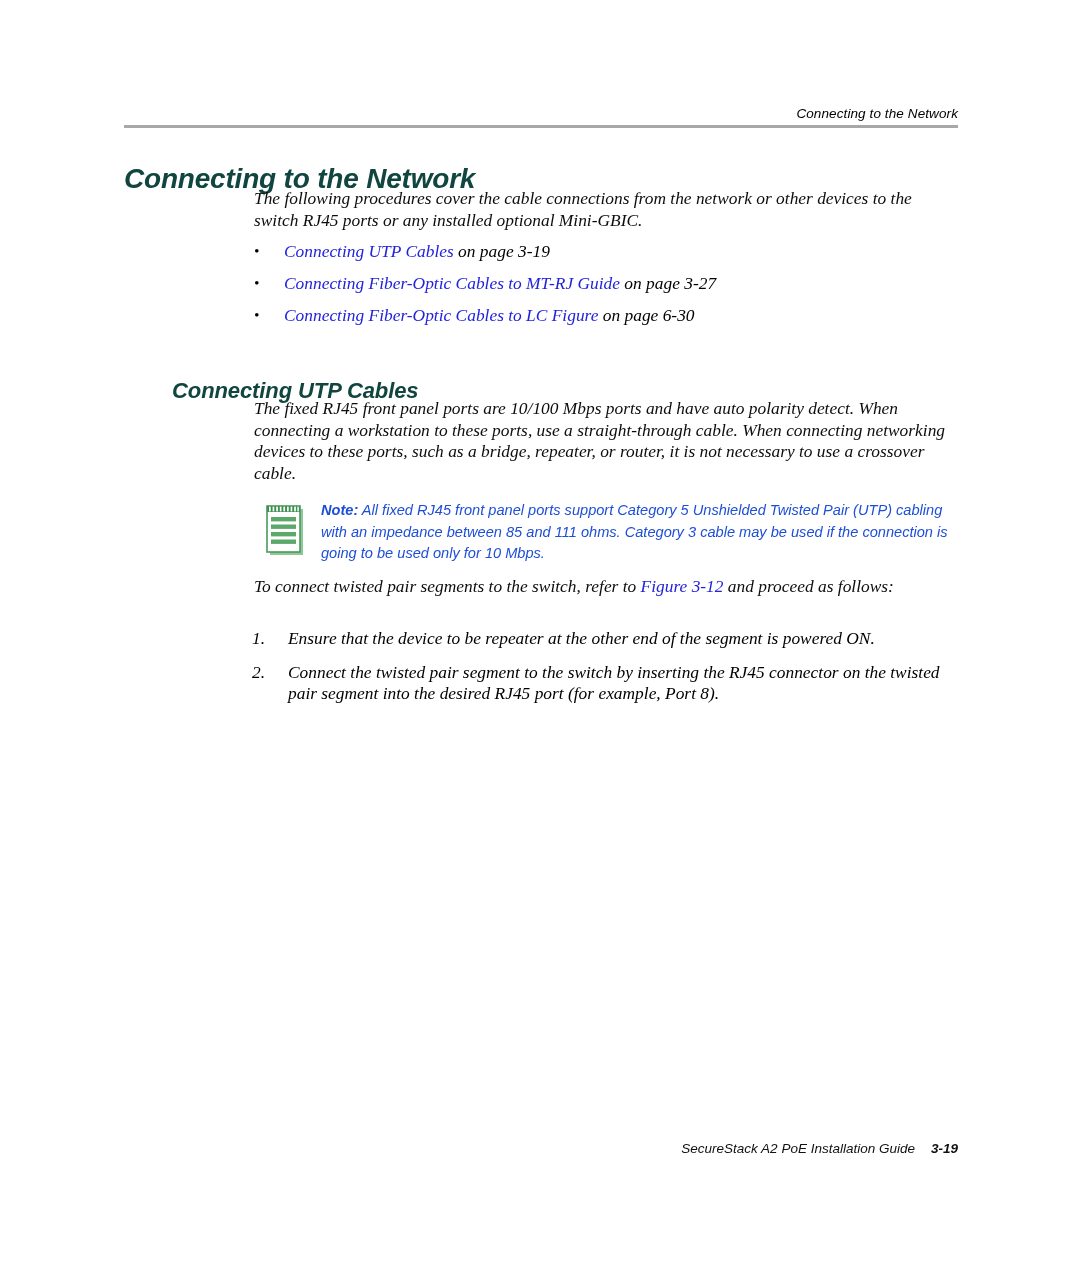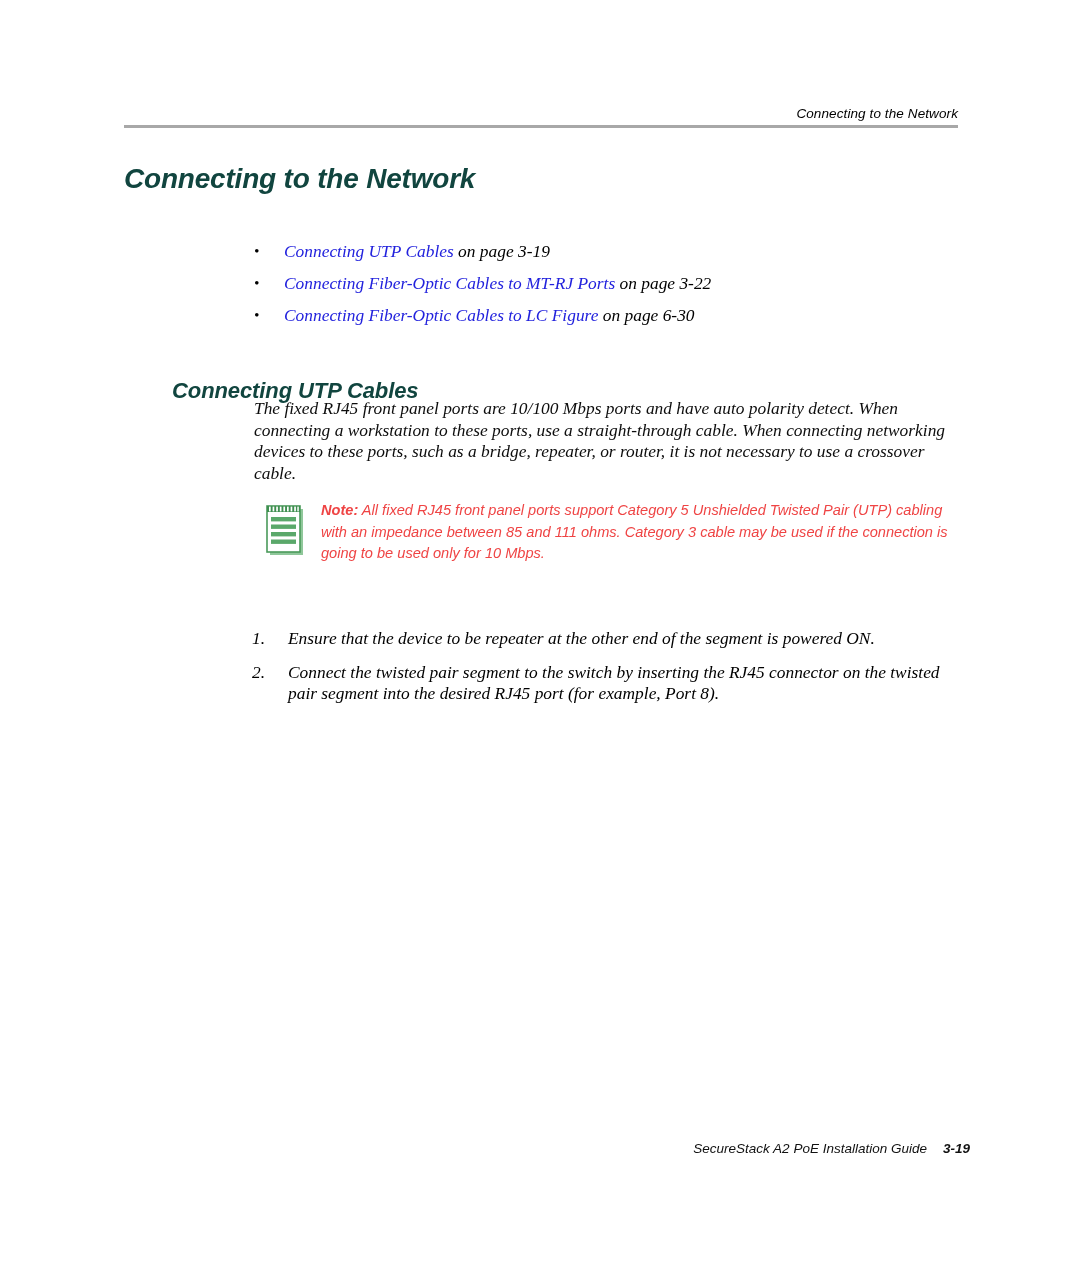--- a/index.html
+++ b/index.html
@@ -126,21 +126,21 @@
     width: 46px;
     height: 56px;
     margin-top: 2px;
   }
   #note-text {
     flex: 1 1 auto;
     margin-left: 12px;
     font-family: "Liberation Sans", sans-serif;
     font-size: 14.6px;
     line-height: 21.5px;
-    color: #ef4444;
+    color: #1d4ed8;
   }
   #note-text .note-label { font-weight: bold; }
 
   
   #steps {
     position: absolute;
     left: 252px;
     top: 628px;
     width: 712px;
   }
@@ -153,21 +153,21 @@
   }
   .step-num {
     flex: 0 0 36px;
     width: 36px;
   }
   .step-text { flex: 1 1 auto; }
 
   
   #footer {
     position: absolute;
-    left: 136px;
+    left: 124px;
     width: 834px;
     top: 1140px;
     text-align: right;
     font-family: "Liberation Sans", sans-serif;
     font-size: 13.5px;
     line-height: 17px;
     color: #111111;
   }
   #footer .guide-name { }
   #footer .page-num {
@@ -179,31 +179,34 @@
 <body>
 
 <div class="page">
 
   <div class="running-header">Connecting to the Network</div>
 
   <div class="header-rule"></div>
 
   <h1 class="h1">Connecting to the Network</h1>
 
+  <div class="body-col" id="intro-para">
+    <p class="body">The following procedures cover the cable connections from the network or other devices to the switch RJ45 ports or any installed optional Mini-GBIC.</p>
+  </div>
 
   <div id="bullet-list">
 
     <div class="bullet-row">
       <span class="bullet-mark">•</span>
       <span class="bullet-text"><span class="xref">Connecting UTP Cables</span><span> on page 3-19</span></span>
     </div>
 
     <div class="bullet-row">
       <span class="bullet-mark">•</span>
-      <span class="bullet-text"><span class="xref">Connecting Fiber-Optic Cables to MT-RJ Ports</span><span> on page 3-22</span></span>
+      <span class="bullet-text"><span class="xref">Connecting Fiber-Optic Cables to MT-RJ Guide</span><span> on page 3-27</span></span>
     </div>
 
     <div class="bullet-row">
       <span class="bullet-mark">•</span>
       <span class="bullet-text"><span class="xref">Connecting Fiber-Optic Cables to LC Figure</span><span> on page 6-30</span></span>
     </div>
 
   </div>
 
   <h2 class="h2">Connecting UTP Cables</h2>
@@ -237,20 +240,23 @@
           <rect x="8" y="15" width="25" height="4.4"></rect>
           <rect x="8" y="22.5" width="25" height="4.4"></rect>
           <rect x="8" y="30" width="25" height="4.4"></rect>
           <rect x="8" y="37.5" width="25" height="4.4"></rect>
         </g>
       </svg>
     </span>
     <div id="note-text"><span class="note-label">Note:</span><span> All fixed RJ45 front panel ports support Category 5 Unshielded Twisted Pair (UTP) cabling with an impedance between 85 and 111 ohms. Category 3 cable may be used if the connection is going to be used only for 10 Mbps.</span></div>
   </div>
 
+  <div class="body-col" id="figure-para">
+    <p class="body"><span>To connect twisted pair segments to the switch, refer to </span><span class="xref">Figure 3-12</span><span> and proceed as follows:</span></p>
+  </div>
 
   <div id="steps">
 
     <div class="step-row">
       <span class="step-num">1.</span>
       <span class="step-text">Ensure that the device to be repeater at the other end of the segment is powered ON.</span>
     </div>
 
     <div class="step-row">
       <span class="step-num">2.</span>

